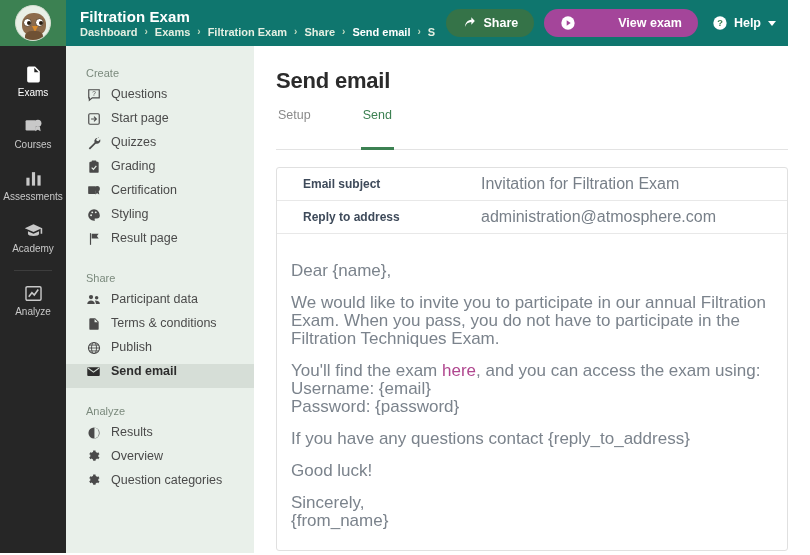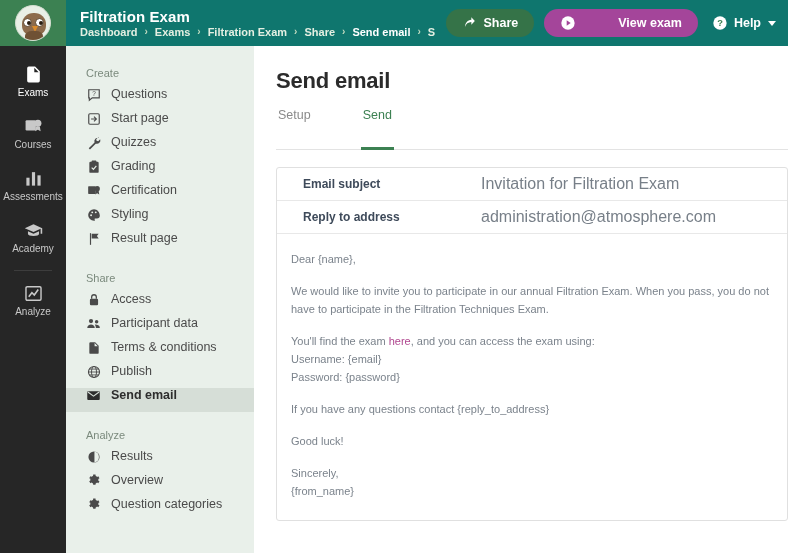--- a/index.html
+++ b/index.html
@@ -202,22 +202,23 @@
     padding: 0 14px;
   }
   .row .k {
     width: 178px; flex: 0 0 178px;
     font-size: 12px; font-weight: bold; color: #3e4a5a; margin-left: 12px;
   }
   .row .v { font-size: 16px; color: #777f88; }
 
   .body-block { padding: 16px 14px 20px; }
   .p {
-    font-size: 11px; color: #7b838c; line-height: 18px;
+    font-size: 17px; color: #7b838c; line-height: 18px;
     margin-bottom: 14px;
+    margin-top: 12px;
   }
   .p:last-child { margin-bottom: 0; }
   .p .link { color: #b0478f; }
 </style>
 </head>
 <body>
 
 <div class="app">
 
   <div class="topbar">
@@ -410,29 +411,20 @@
             <path fill="#4a4a4a" d="M5 2h2v20H5z"></path>
             <path fill="#4a4a4a" d="M8 3h12l-3 4 3 4H8z"></path>
           </svg>
       </span>
       <span>Result page</span>
     </div>
 
     <div class="nav-sp"></div>
     <div class="nav-group-title">Share</div>
 
-    <div class="nav-item">
-      <span class="nav-ic">
-        <svg width="14" height="14" viewBox="0 0 24 24">
-            <rect x="5" y="10" width="14" height="11" rx="2" fill="#4a4a4a"></rect>
-            <path d="M8 10V7a4 4 0 0 1 8 0v3" fill="none" stroke="#4a4a4a" stroke-width="2.2"></path>
-          </svg>
-      </span>
-      <span>Access</span>
-    </div>
 
     <div class="nav-item">
       <span class="nav-ic">
         <svg width="15" height="15" viewBox="0 0 24 24">
             <circle cx="8" cy="8" r="3.4" fill="#4a4a4a"></circle>
             <circle cx="17" cy="9" r="2.8" fill="#4a4a4a"></circle>
             <path fill="#4a4a4a" d="M2 19c0-3.3 2.7-5.5 6-5.5s6 2.2 6 5.5z"></path>
             <path fill="#4a4a4a" d="M15 13.5c3 0 7 1.4 7 4.3V19h-6.2c0-2-.9-3.9-1.8-4.9z"></path>
           </svg>
       </span>

